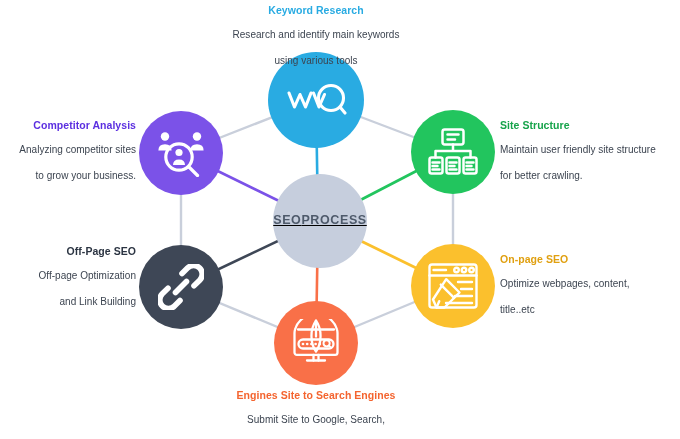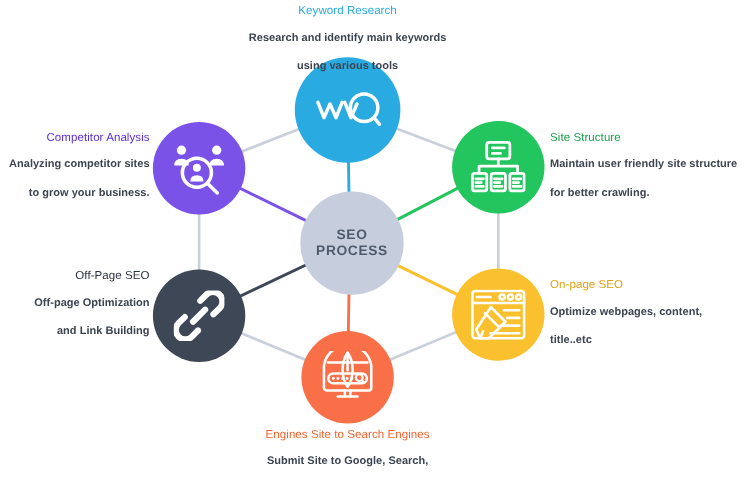--- a/index.html
+++ b/index.html
@@ -5,28 +5,28 @@
   html,body{margin:0;padding:0;background:#ffffff;}
   body{width:680px;height:439px;overflow:hidden;
        font-family:"Liberation Sans",sans-serif;
        -webkit-font-smoothing:antialiased;}
   #stage{position:relative;width:680px;height:439px;background:#ffffff;}
   #wires{position:absolute;left:0;top:0;width:680px;height:439px;}
   .node{position:absolute;border-radius:50%;
         display:flex;align-items:center;justify-content:center;}
   .node svg{display:block;}
   .hub{position:absolute;border-radius:50%;background:#c6cedd;
-       display:flex;flex-direction:column;align-items:center;
-       justify-content:center;line-height:1.22;}
+       display:flex;flex-direction:row;align-items:center;
+       justify-content:center;line-height:1.22;text-decoration:underline;}
   .hub span{font-size:12.5px;font-weight:600;color:#4e5a6b;
             letter-spacing:.6px;}
   .cap{position:absolute;}
-  .cap .ttl{font-size:10.5px;font-weight:400;line-height:1.25;
+  .cap .ttl{font-size:10.5px;font-weight:700;line-height:1.25;
             margin:0 0 4px 0;letter-spacing:.05px;}
-  .cap .dsc{font-size:10px;font-weight:700;color:#3c4450;
+  .cap .dsc{font-size:10px;font-weight:400;color:#3c4450;
             line-height:1.62;letter-spacing:.02px;}
   .ta-c{text-align:center;}
   .ta-l{text-align:left;}
   .ta-r{text-align:right;}
 </style>
 </head>
 <body>
 
 <div id="stage">
 

